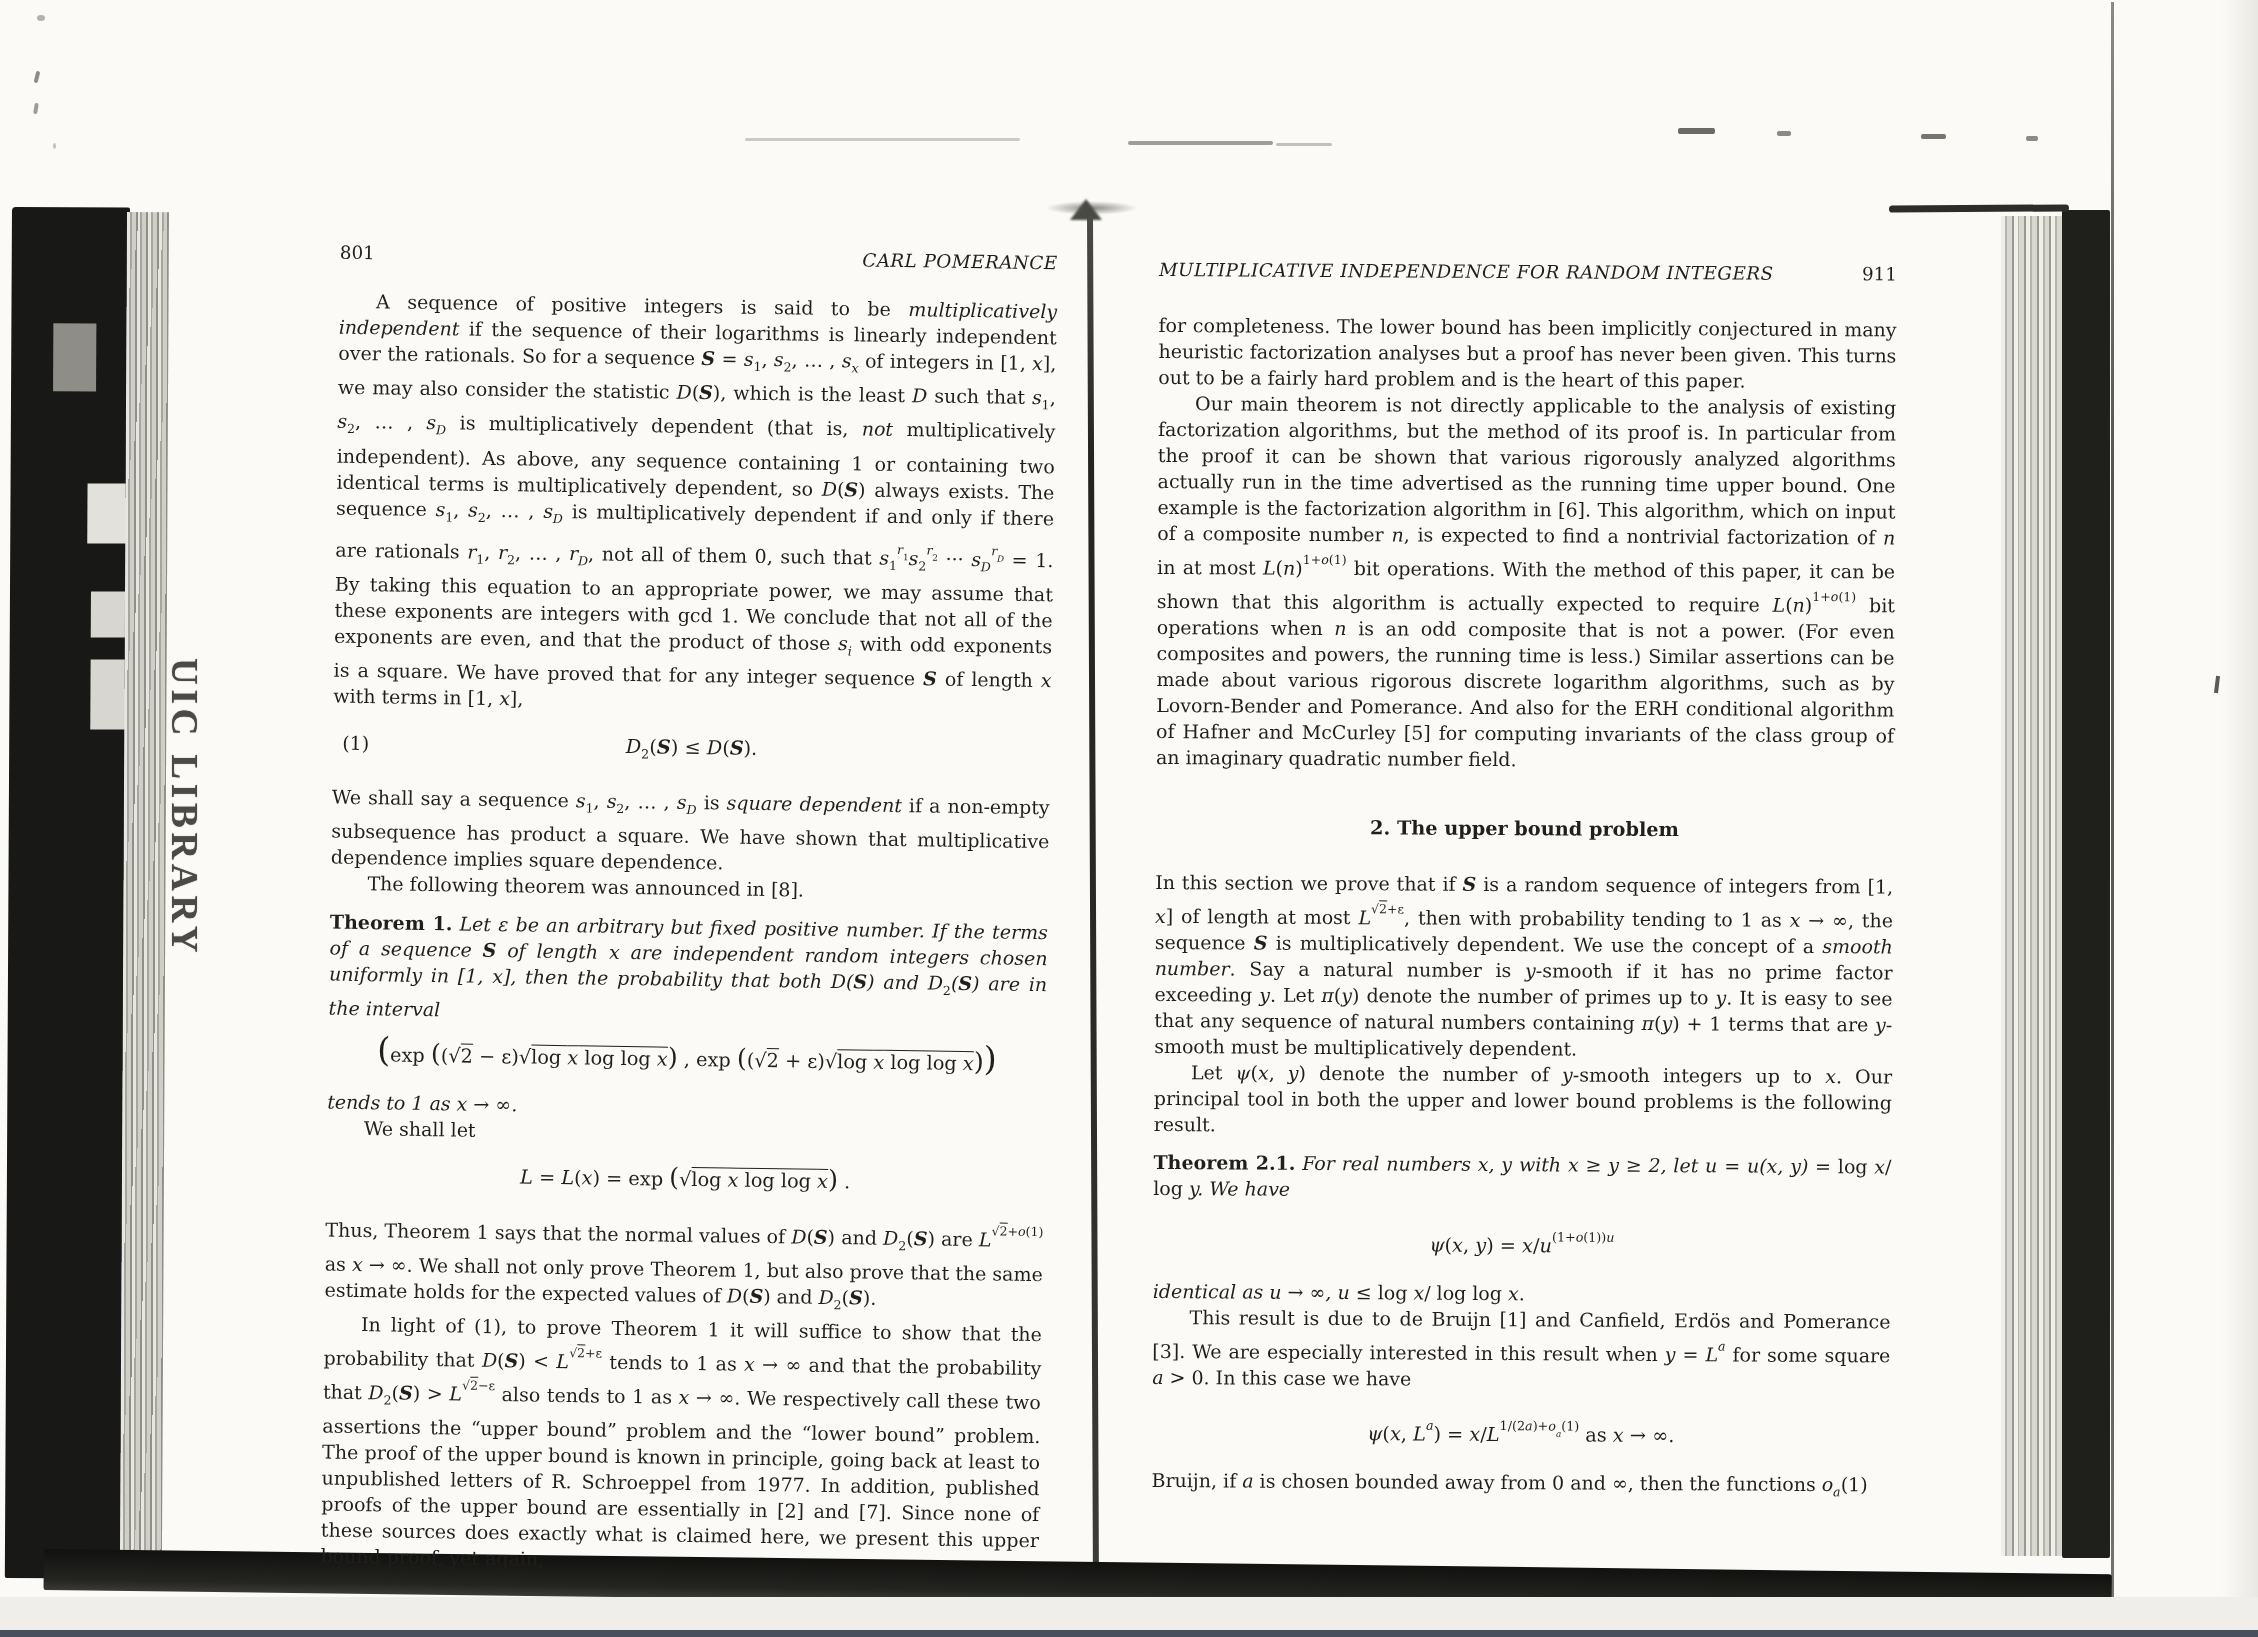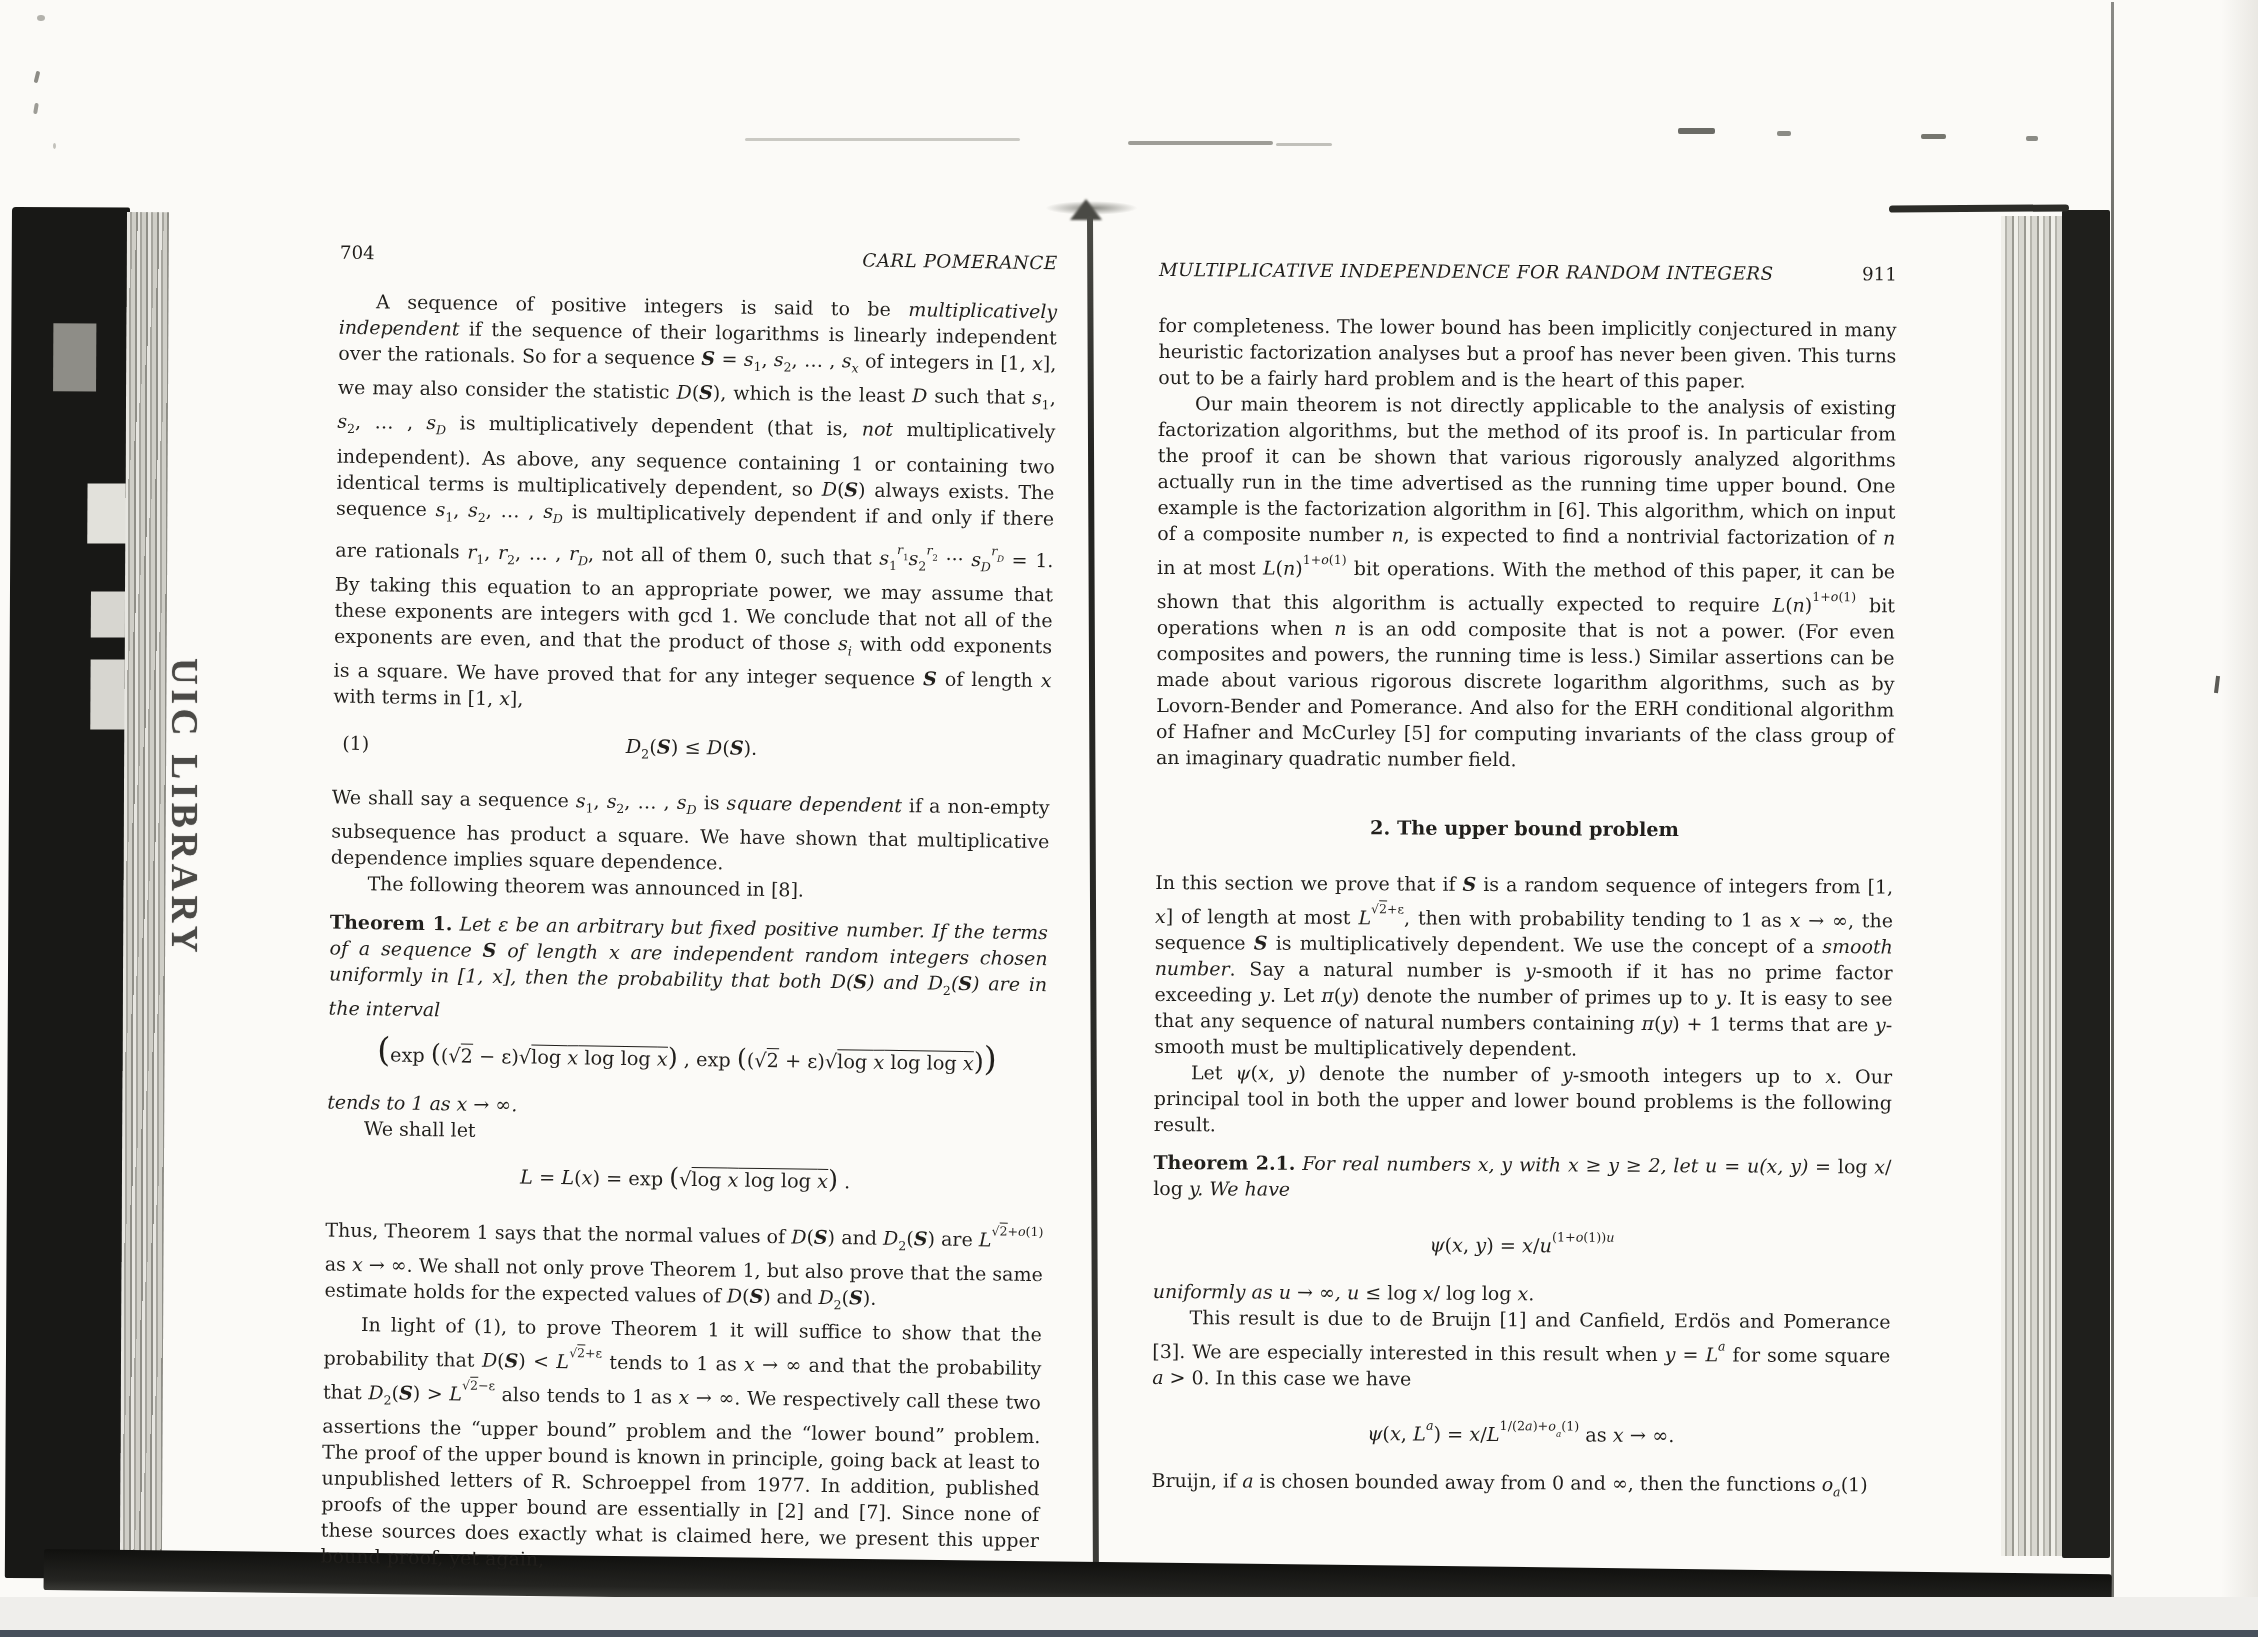--- a/index.html
+++ b/index.html
@@ -145,21 +145,21 @@
 <div class="artifact right-edge-wash"></div>
 
 <div class="artifact margin-note"></div>
 
 <div class="artifact bottom-band"></div>
 <div class="artifact scanner-bed"></div>
 <div class="artifact scanner-bottom-bar"></div>
 
 <div class="page left-page">
   <div class="page-head">
-    <span class="page-num">704</span>
+    <span class="page-num">801</span>
     <span class="running-head">CARL POMERANCE</span>
   </div>
   <div class="page-body">
       <div class="blk para indent"><span>A sequence of positive integers is said to be </span><span class="r-i">multiplicatively independent</span><span> if the sequence of their logarithms is linearly independent over the rationals. So for a sequence </span><span class="r-cal">S</span><span> = </span><span class="r-i">s</span><span class="r-sub">1</span><span>, </span><span class="r-i">s</span><span class="r-sub">2</span><span>, … , </span><span class="r-i">s</span><span class="r-sub r-i">x</span><span> of integers in [1, </span><span class="r-i">x</span><span>], we may also consider the statistic </span><span class="r-i">D</span><span>(</span><span class="r-cal">S</span><span>), which is the least </span><span class="r-i">D</span><span> such that </span><span class="r-i">s</span><span class="r-sub">1</span><span>, </span><span class="r-i">s</span><span class="r-sub">2</span><span>, … , </span><span class="r-i">s</span><span class="r-sub r-i">D</span><span> is multiplicatively dependent (that is, </span><span class="r-i">not</span><span> multiplicatively independent). As above, any sequence containing 1 or containing two identical terms is multiplicatively dependent, so </span><span class="r-i">D</span><span>(</span><span class="r-cal">S</span><span>) always exists. The sequence </span><span class="r-i">s</span><span class="r-sub">1</span><span>, </span><span class="r-i">s</span><span class="r-sub">2</span><span>, … , </span><span class="r-i">s</span><span class="r-sub r-i">D</span><span> is multiplicatively dependent if and only if there are rationals </span><span class="r-i">r</span><span class="r-sub">1</span><span>, </span><span class="r-i">r</span><span class="r-sub">2</span><span>, … , </span><span class="r-i">r</span><span class="r-sub r-i">D</span><span>, not all of them 0, such that </span><span class="r-i">s</span><span class="r-sub">1</span><span class="r-sup r-i">r</span><span class="r-sup r-ss">1</span><span class="r-i">s</span><span class="r-sub">2</span><span class="r-sup r-i">r</span><span class="r-sup r-ss">2</span><span> ··· </span><span class="r-i">s</span><span class="r-sub r-i">D</span><span class="r-sup r-i">r</span><span class="r-sup r-ss r-i">D</span><span> = 1. By taking this equation to an appropriate power, we may assume that these exponents are integers with gcd 1. We conclude that not all of the exponents are even, and that the product of those </span><span class="r-i">s</span><span class="r-sub r-i">i</span><span> with odd exponents is a square. We have proved that for any integer sequence </span><span class="r-cal">S</span><span> of length </span><span class="r-i">x</span><span> with terms in [1, </span><span class="r-i">x</span><span>],</span></div>
       <div class="blk display"><span class="eqnum">(1)</span><span class="r-i">D</span><span class="r-sub">2</span><span>(</span><span class="r-cal">S</span><span>) ≤ </span><span class="r-i">D</span><span>(</span><span class="r-cal">S</span><span>).</span></div>
       <div class="blk para"><span>We shall say a sequence </span><span class="r-i">s</span><span class="r-sub">1</span><span>, </span><span class="r-i">s</span><span class="r-sub">2</span><span>, … , </span><span class="r-i">s</span><span class="r-sub r-i">D</span><span> is </span><span class="r-i">square dependent</span><span> if a non-empty subsequence has product a square. We have shown that multiplicative dependence implies square dependence.</span></div>
       <div class="blk para indent"><span>The following theorem was announced in [8].</span></div>
       <div class="blk para theorem"><span class="r-b">Theorem 1.</span><span>  </span><span class="r-i">Let ε be an arbitrary but fixed positive number. If the terms of a sequence </span><span class="r-cal">S</span><span class="r-i"> of length </span><span class="r-i">x</span><span class="r-i"> are independent random integers chosen uniformly in [1, </span><span class="r-i">x</span><span class="r-i">], then the probability that both </span><span class="r-i">D</span><span class="r-i">(</span><span class="r-cal">S</span><span class="r-i">) and </span><span class="r-i">D</span><span class="r-sub">2</span><span class="r-i">(</span><span class="r-cal">S</span><span class="r-i">) are in the interval</span></div>
       <div class="blk display"><span class="r-lg">(</span><span>exp </span><span class="r-md">(</span><span>(√</span><span class="r-ol">2</span><span> − ε)</span><span>√</span><span class="r-ol">log </span><span class="r-ol r-i">x</span><span class="r-ol"> log log </span><span class="r-ol r-i">x</span><span class="r-md">)</span><span> , exp </span><span class="r-md">(</span><span>(√</span><span class="r-ol">2</span><span> + ε)</span><span>√</span><span class="r-ol">log </span><span class="r-ol r-i">x</span><span class="r-ol"> log log </span><span class="r-ol r-i">x</span><span class="r-md">)</span><span class="r-lg">)</span></div>
       <div class="blk para"><span class="r-i">tends to 1 as </span><span class="r-i">x</span><span class="r-i"> → ∞.</span></div>
@@ -176,19 +176,19 @@
     <span class="page-num">911</span>
   </div>
   <div class="page-body">
       <div class="blk para"><span>for completeness. The lower bound has been implicitly conjectured in many heuristic factorization analyses but a proof has never been given. This turns out to be a fairly hard problem and is the heart of this paper.</span></div>
       <div class="blk para indent"><span>Our main theorem is not directly applicable to the analysis of existing factorization algorithms, but the method of its proof is. In particular from the proof it can be shown that various rigorously analyzed algorithms actually run in the time advertised as the running time upper bound. One example is the factorization algorithm in [6]. This algorithm, which on input of a composite number </span><span class="r-i">n</span><span>, is expected to find a nontrivial factorization of </span><span class="r-i">n</span><span> in at most </span><span class="r-i">L</span><span>(</span><span class="r-i">n</span><span>)</span><span class="r-sup">1+</span><span class="r-sup r-i">o</span><span class="r-sup">(1)</span><span> bit operations. With the method of this paper, it can be shown that this algorithm is actually expected to require </span><span class="r-i">L</span><span>(</span><span class="r-i">n</span><span>)</span><span class="r-sup">1+</span><span class="r-sup r-i">o</span><span class="r-sup">(1)</span><span> bit operations when </span><span class="r-i">n</span><span> is an odd composite that is not a power. (For even composites and powers, the running time is less.) Similar assertions can be made about various rigorous discrete logarithm algorithms, such as by Lovorn-Bender and Pomerance. And also for the ERH conditional algorithm of Hafner and McCurley [5] for computing invariants of the class group of an imaginary quadratic number field.</span></div>
       <div class="blk heading"><span class="r-b">2. The upper bound problem</span></div>
       <div class="blk para"><span>In this section we prove that if </span><span class="r-cal">S</span><span> is a random sequence of integers from [1, </span><span class="r-i">x</span><span>] of length at most </span><span class="r-i">L</span><span class="r-sup">√</span><span class="r-sup r-ol">2</span><span class="r-sup">+ε</span><span>, then with probability tending to 1 as </span><span class="r-i">x</span><span> → ∞, the sequence </span><span class="r-cal">S</span><span> is multiplicatively dependent. We use the concept of a </span><span class="r-i">smooth number</span><span>. Say a natural number is </span><span class="r-i">y</span><span>-smooth if it has no prime factor exceeding </span><span class="r-i">y</span><span>. Let </span><span class="r-i">π</span><span>(</span><span class="r-i">y</span><span>) denote the number of primes up to </span><span class="r-i">y</span><span>. It is easy to see that any sequence of natural numbers containing </span><span class="r-i">π</span><span>(</span><span class="r-i">y</span><span>) + 1 terms that are </span><span class="r-i">y</span><span>-smooth must be multiplicatively dependent.</span></div>
       <div class="blk para indent"><span>Let </span><span class="r-i">ψ</span><span>(</span><span class="r-i">x</span><span>, </span><span class="r-i">y</span><span>) denote the number of </span><span class="r-i">y</span><span>-smooth integers up to </span><span class="r-i">x</span><span>. Our principal tool in both the upper and lower bound problems is the following result.</span></div>
       <div class="blk para theorem"><span class="r-b">Theorem 2.1.</span><span>  </span><span class="r-i">For real numbers </span><span class="r-i">x</span><span class="r-i">, </span><span class="r-i">y</span><span class="r-i"> with </span><span class="r-i">x</span><span class="r-i"> ≥ </span><span class="r-i">y</span><span class="r-i"> ≥ 2, let </span><span class="r-i">u</span><span class="r-i"> = </span><span class="r-i">u</span><span class="r-i">(</span><span class="r-i">x</span><span class="r-i">, </span><span class="r-i">y</span><span class="r-i">) = </span><span>log </span><span class="r-i">x</span><span>/ log </span><span class="r-i">y</span><span class="r-i">. </span><span class="r-i">We have</span></div>
       <div class="blk display"><span class="r-i">ψ</span><span>(</span><span class="r-i">x</span><span>, </span><span class="r-i">y</span><span>) = </span><span class="r-i">x</span><span>/</span><span class="r-i">u</span><span class="r-sup">(1+</span><span class="r-sup r-i">o</span><span class="r-sup">(1))</span><span class="r-sup r-i">u</span></div>
-      <div class="blk para"><span class="r-i">uniformly as </span><span class="r-i">u</span><span class="r-i"> → ∞, </span><span class="r-i">u</span><span class="r-i"> ≤ </span><span>log </span><span class="r-i">x</span><span>/ log log </span><span class="r-i">x</span><span>.</span></div>
+      <div class="blk para"><span class="r-i">identical as </span><span class="r-i">u</span><span class="r-i"> → ∞, </span><span class="r-i">u</span><span class="r-i"> ≤ </span><span>log </span><span class="r-i">x</span><span>/ log log </span><span class="r-i">x</span><span>.</span></div>
       <div class="blk para indent"><span>This result is due to de Bruijn [1] and Canfield, Erdös and Pomerance [3]. We are especially interested in this result when </span><span class="r-i">y</span><span> = </span><span class="r-i">L</span><span class="r-sup r-i">a</span><span> for some square </span><span class="r-i">a</span><span> &gt; 0. In this case we have</span></div>
       <div class="blk display"><span class="r-i">ψ</span><span>(</span><span class="r-i">x</span><span>, </span><span class="r-i">L</span><span class="r-sup r-i">a</span><span>) = </span><span class="r-i">x</span><span>/</span><span class="r-i">L</span><span class="r-sup">1/(2</span><span class="r-sup r-i">a</span><span class="r-sup">)+</span><span class="r-sup r-i">o</span><span class="r-sup r-ss r-i">a</span><span class="r-sup">(1)</span><span>  as  </span><span class="r-i">x</span><span> → ∞.</span></div>
       <div class="blk para"><span>Bruijn, if </span><span class="r-i">a</span><span> is chosen bounded away from 0 and ∞, then the functions </span><span class="r-i">o</span><span class="r-sub r-i">a</span><span>(1)</span></div>
     </div>
 </div>
 
 
 </body></html>

